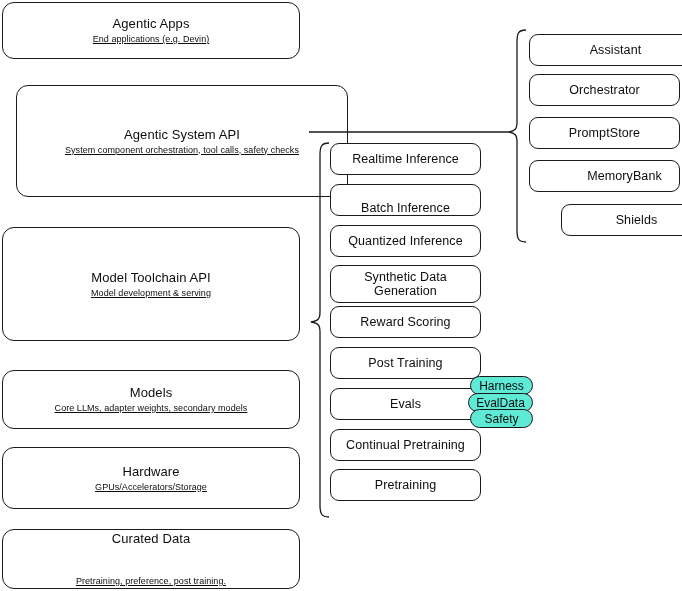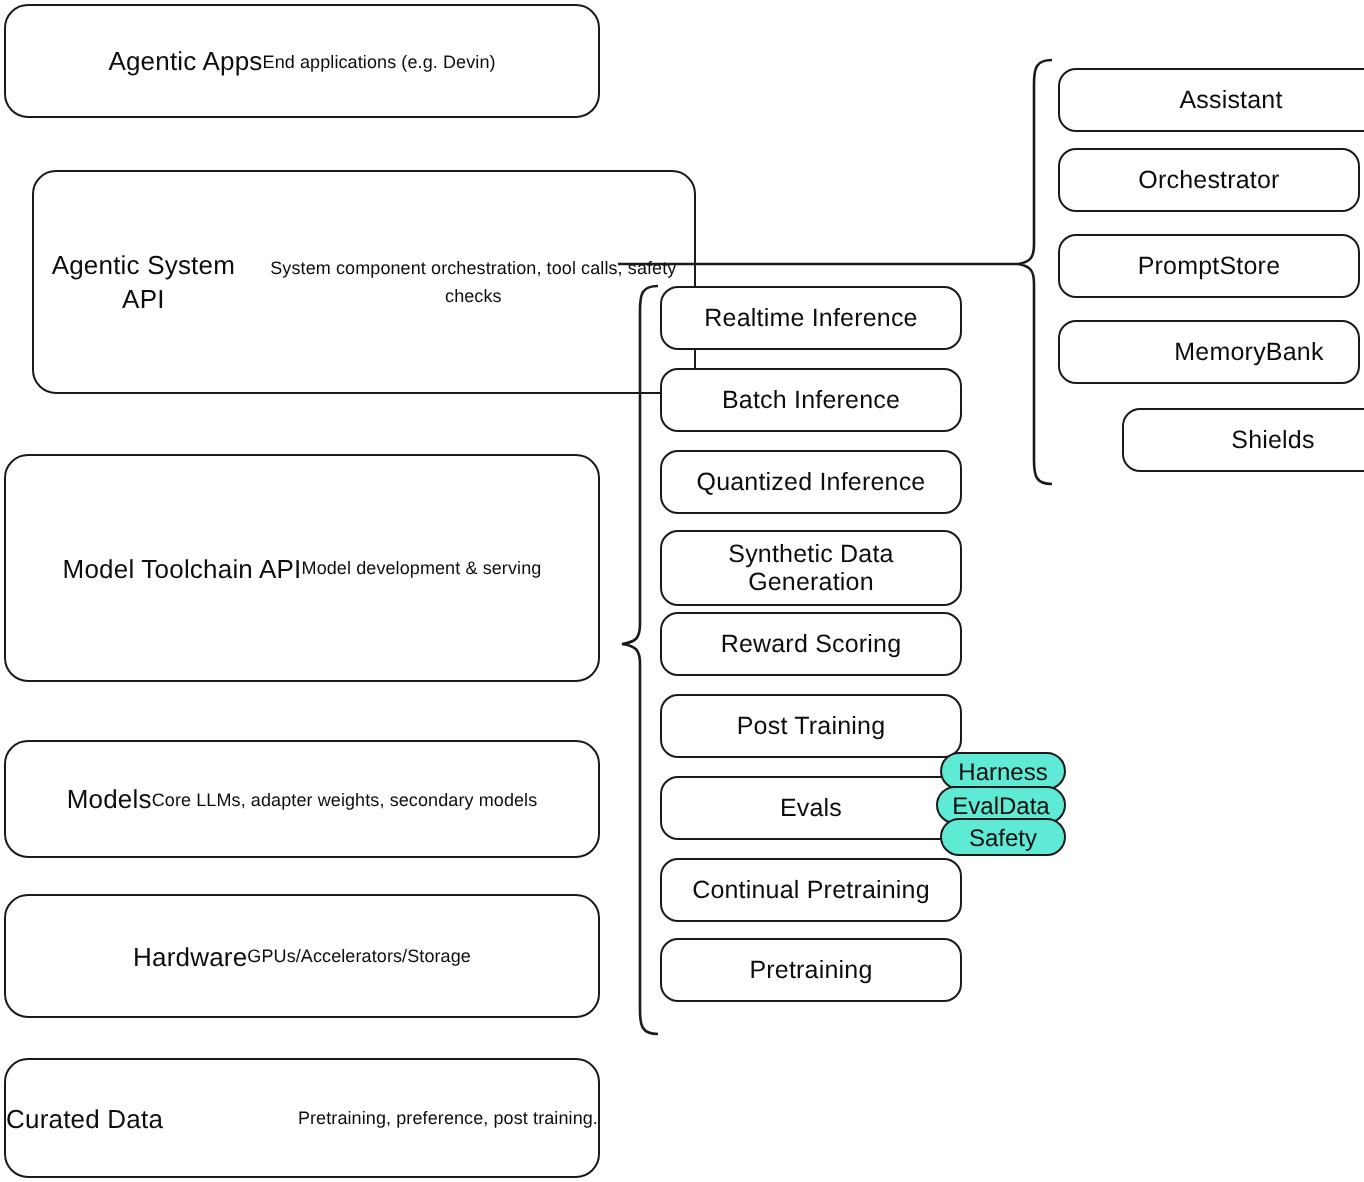--- a/index.html
+++ b/index.html
@@ -15,37 +15,38 @@
     font-family: "Liberation Sans", sans-serif;
     overflow: hidden;
   }
   .layer-box {
     position: absolute;
     box-sizing: border-box;
     border: 1.4px solid #1a1a1a;
     border-radius: 12px;
     background: #ffffff;
     display: flex;
-    flex-direction: row;
+    flex-direction: column;
     align-items: center;
     justify-content: center;
     text-align: center;
   }
   .layer-title {
     font-size: 13px;
     color: #0d0d0d;
     line-height: 17px;
     letter-spacing: 0.1px;
   }
   .layer-sub {
     font-size: 9px;
     color: #0d0d0d;
     line-height: 14px;
     margin-top: 0;
     letter-spacing: 0.05px;
+    text-decoration: underline;
   }
   .chip {
     position: absolute;
     box-sizing: border-box;
     border: 1.4px solid #1a1a1a;
     border-radius: 9px;
     background: #ffffff;
     display: flex;
     align-items: center;
     justify-content: center;
@@ -135,21 +136,21 @@
              L 320 312
              C 320 319, 318 321, 311 322
              C 318 323, 320 325, 320 332
              L 320 505
              C 320 513, 321 517, 329 517" stroke="#1a1a1a" stroke-width="1.3" fill="none"></path>
   </svg>
 
   <div class="chip" style="left:330px; top:143px; width:151px; height:32px;">
     <span>Realtime Inference</span>
   </div>
-  <div class="chip" style="left:330px; top:184px; width:151px; height:32px;">
+  <div class="chip" style="left:330px; top:184px; width:151px; height:32px;align-items:flex-end;">
     <span>Batch Inference</span>
   </div>
   <div class="chip" style="left:330px; top:225px; width:151px; height:32px;">
     <span>Quantized Inference</span>
   </div>
   <div class="chip" style="left:330px; top:265px; width:151px; height:38px;">
     <span>Synthetic Data Generation</span>
   </div>
   <div class="chip" style="left:330px; top:306px; width:151px; height:32px;">
     <span>Reward Scoring</span>

